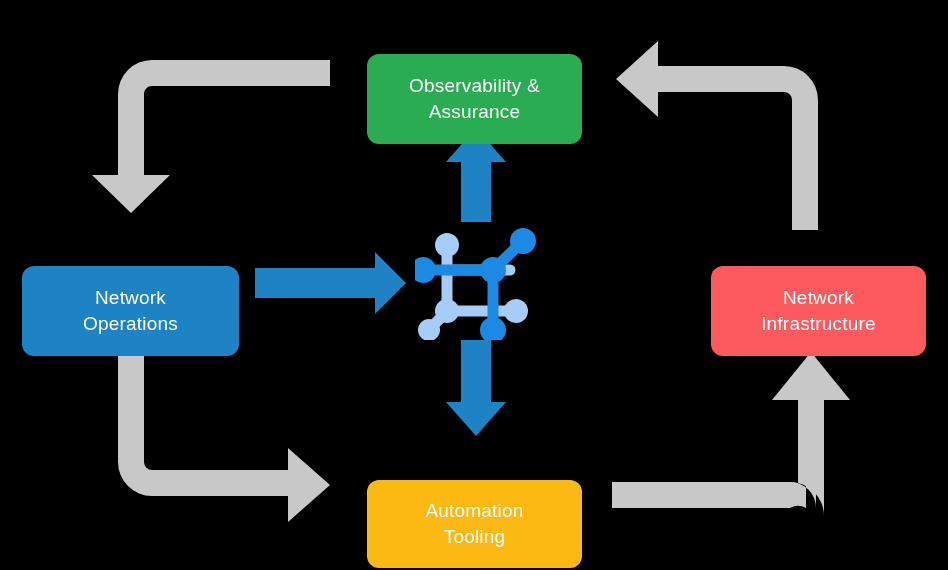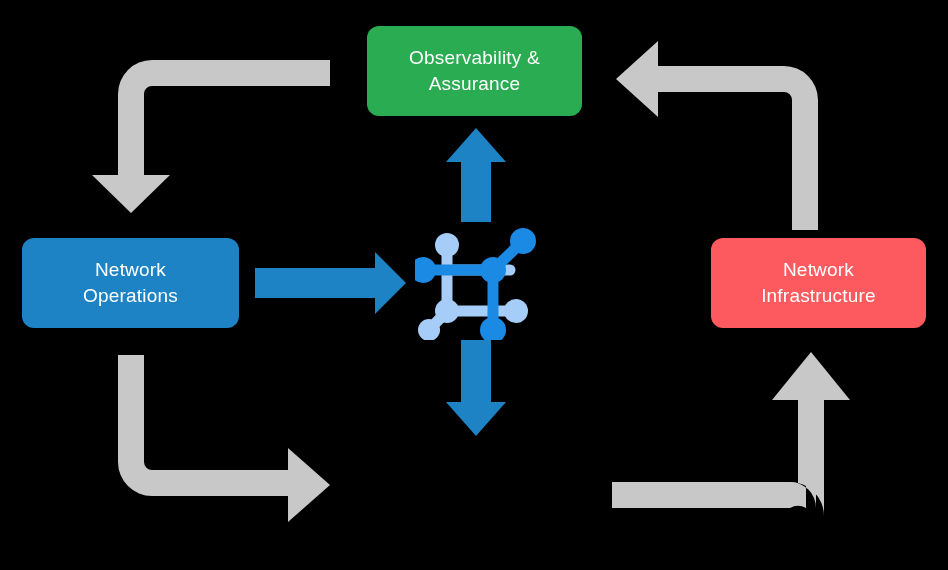--- a/index.html
+++ b/index.html
@@ -26,20 +26,21 @@
     justify-content: center;
     text-align: center;
     color: #ffffff;
     font-size: 19px;
     line-height: 1.35;
     font-weight: 400;
     letter-spacing: 0.2px;
     box-sizing: border-box;
     padding: 4px 10px;
     user-select: none;
+    margin-top: 28px;
   }
   #box-observability {
     left: 367px; top: 26px; width: 215px; height: 90px;
     background: #2aac52;
   }
   #box-network-operations {
     left: 22px; top: 238px; width: 217px; height: 90px;
     background: #1d83c4;
   }
   #box-network-infrastructure {
@@ -135,14 +136,18 @@
   <div class="node-box" id="box-network-operations" style="background: rgb(29, 131, 196); color: rgb(255, 255, 255);">
     <span class="box-label">Network
 Operations</span>
   </div>
 
   <div class="node-box" id="box-network-infrastructure" style="background: rgb(252, 90, 94); color: rgb(255, 255, 255);">
     <span class="box-label">Network
 Infrastructure</span>
   </div>
 
+  <div class="node-box" id="box-automation-tooling" style="background: rgb(253, 185, 19); color: rgb(255, 255, 255);">
+    <span class="box-label">Automation
+Tooling</span>
+  </div>
 
 </div>
 
 </body></html>

